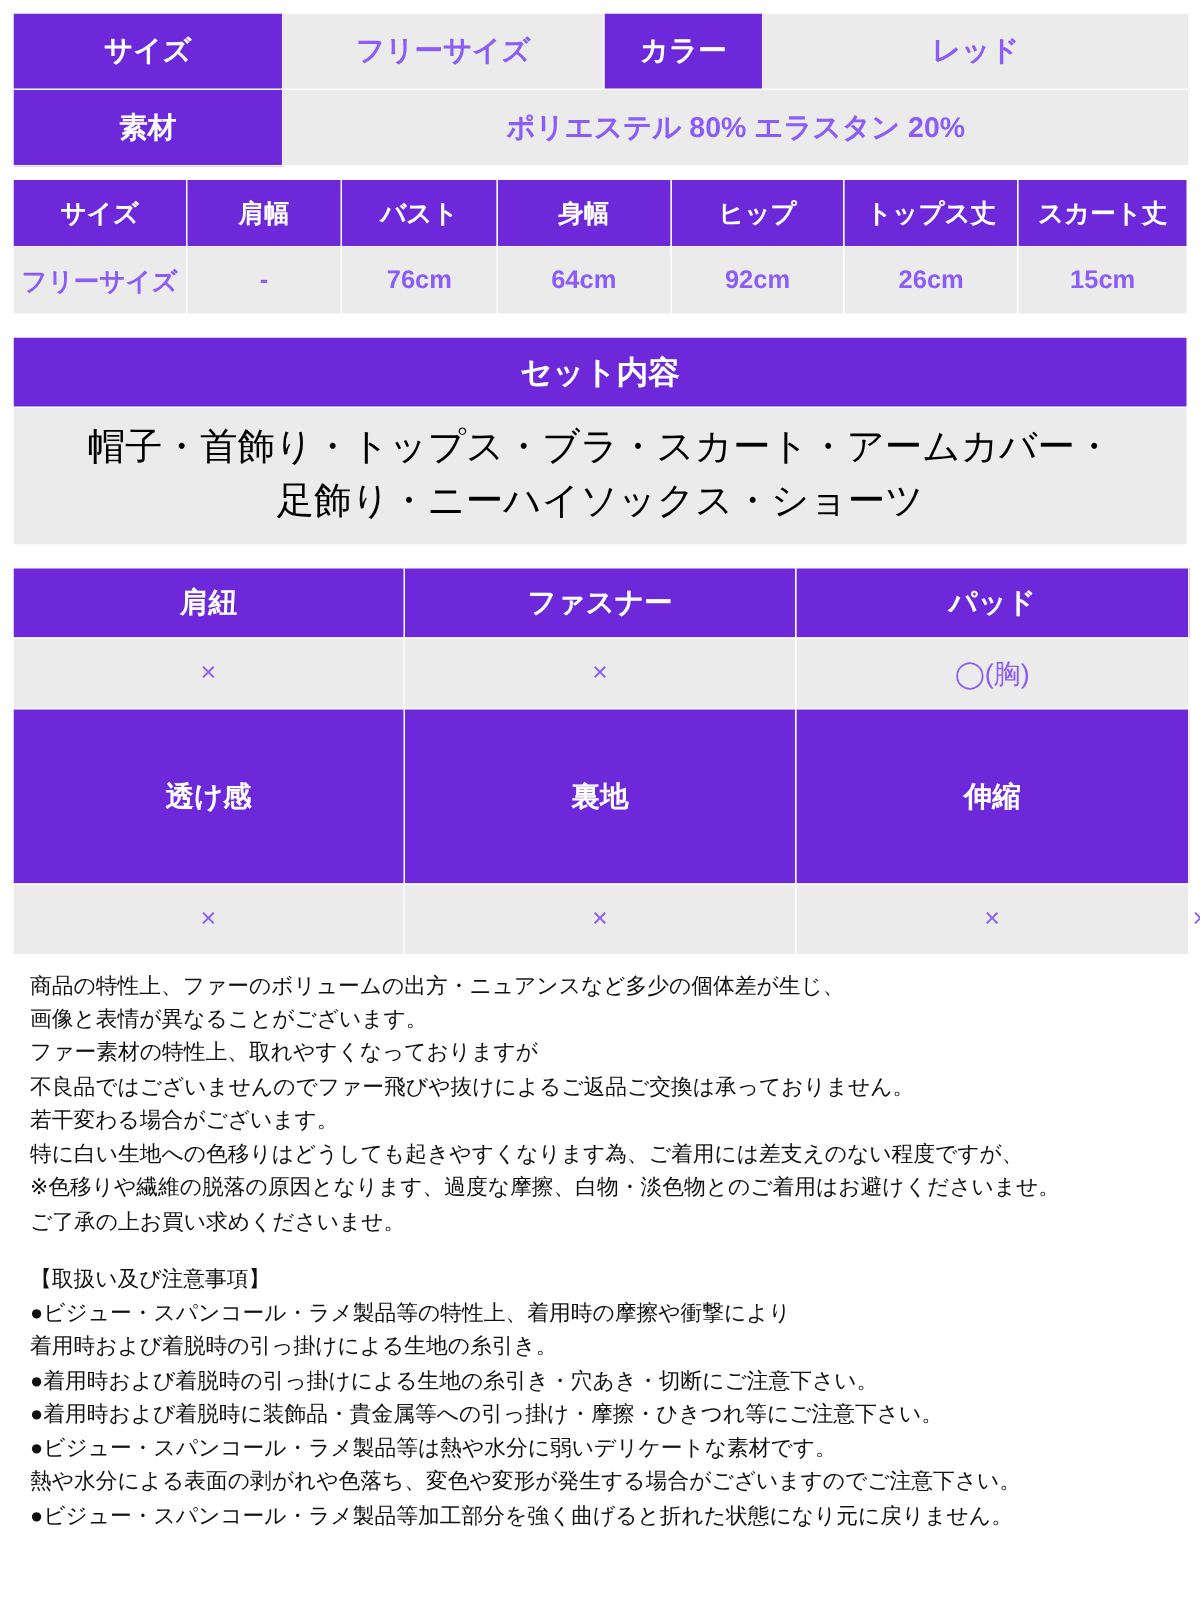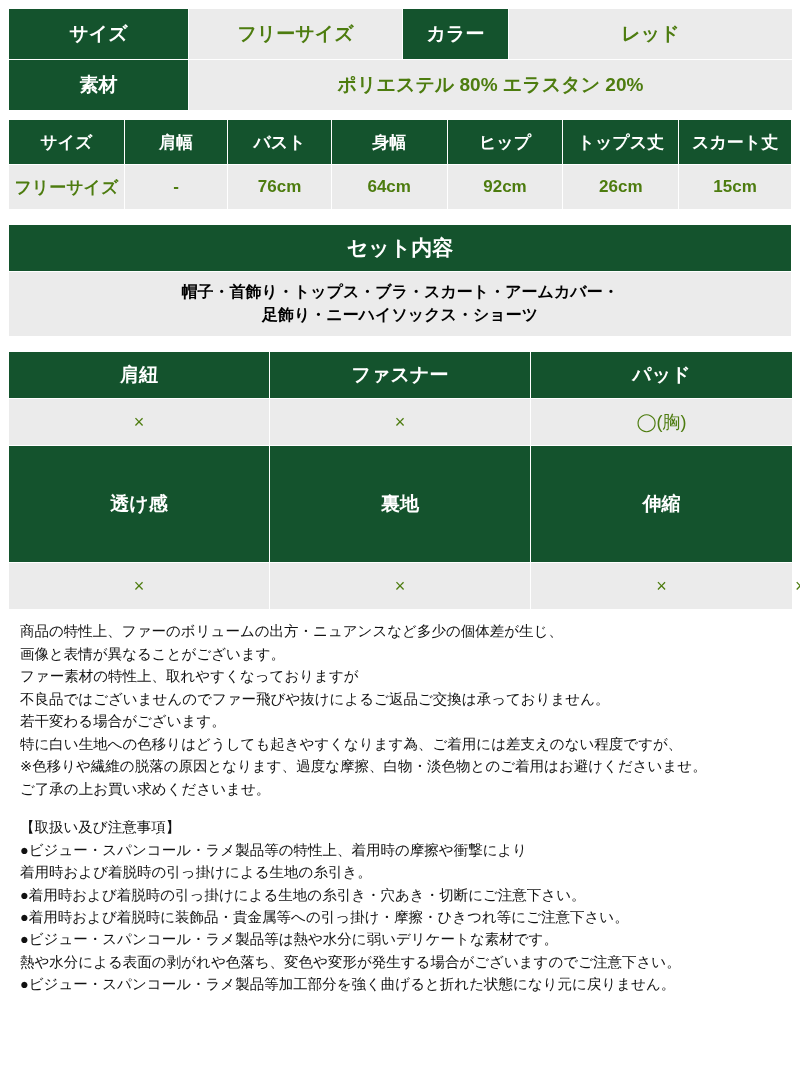--- a/index.html
+++ b/index.html
@@ -27,37 +27,37 @@
   td, th {
     border: 1px solid #ffffff;
     text-align: center;
     vertical-align: middle;
     font-weight: bold;
     font-size: 19px;
     padding: 6px 2px;
     word-break: break-all;
   }
   .hdr {
-    background: #14532d;
+    background: #6d28d9;
     color: #ffffff;
   }
   .cell {
     background: #ebebeb;
-    color: #4d7c0f;
+    color: #8b5cf6;
   }
   .t-size-color td { height: 38px; }
   .t-spec td { font-size: 17px; height: 32px; }
   .t-spec .hdr { font-size: 17px; }
   .t-set .hdr { font-size: 21px; height: 34px; }
   .t-set .setbody {
     background: #ebebeb;
-    font-size: 16px;
+    font-size: 25px;
     line-height: 1.45;
     padding: 8px 4px 10px 4px;
-    font-weight: bold;
+    font-weight: normal;
   }
   .t-detail td { height: 34px; }
   .mark { font-size: 18px; font-weight: normal; }
   .gap { height: 8px; }
   .gap-lg { height: 14px; }
   .notes {
     padding: 10px 12px 0 12px;
     font-size: 14.5px;
     line-height: 1.55;
     color: #111111;

